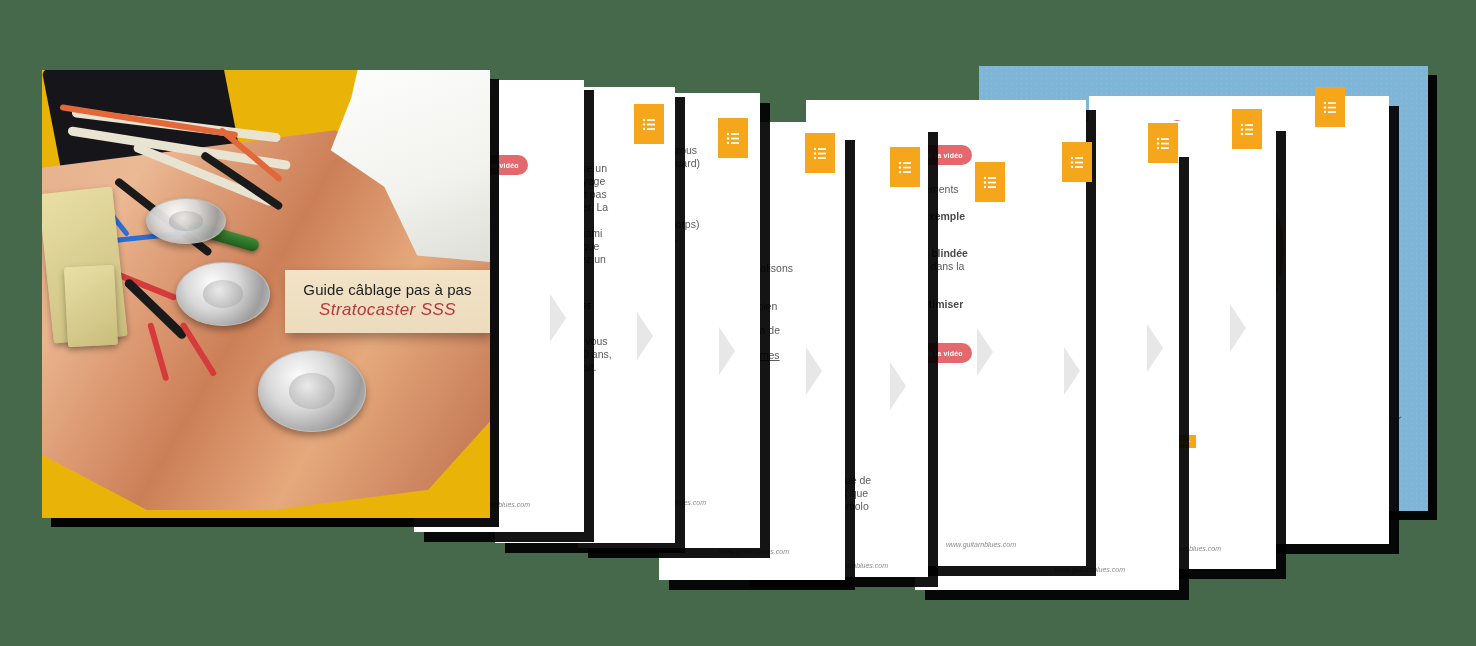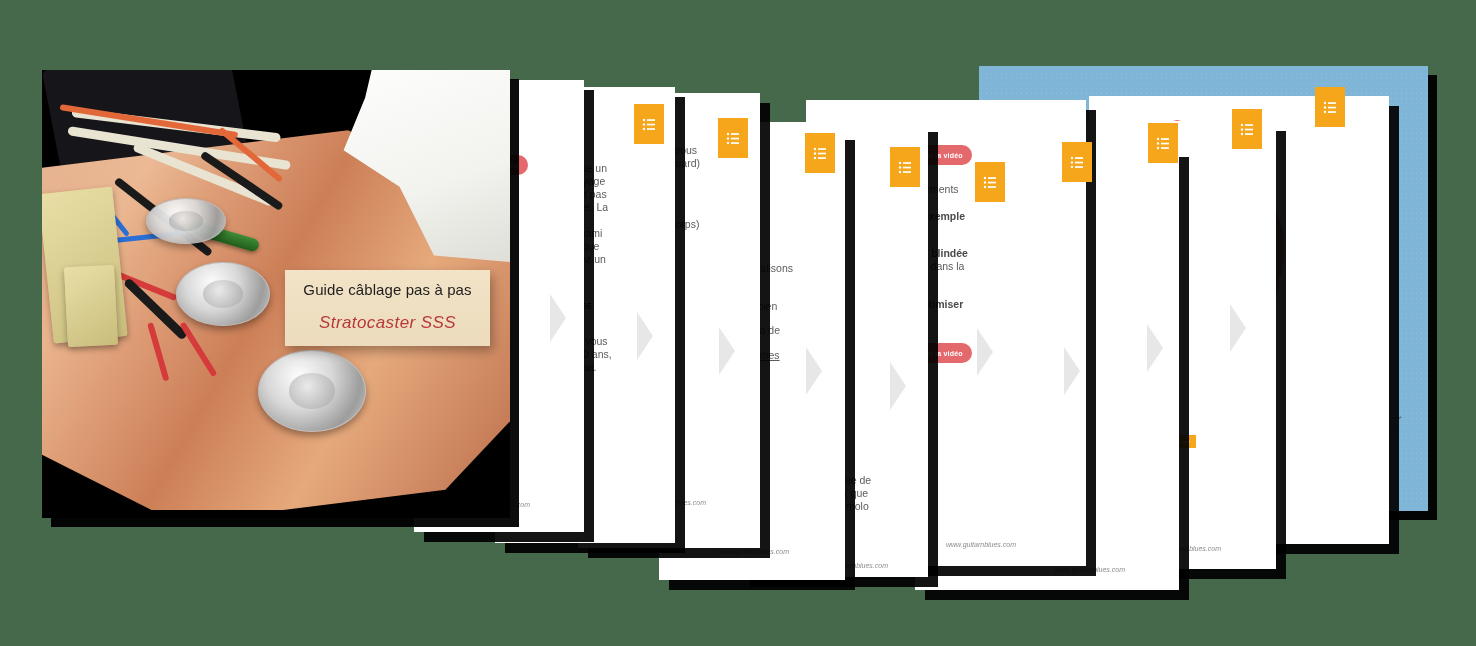--- a/index.html
+++ b/index.html
@@ -12,21 +12,21 @@
   }
   .stage{position:absolute;inset:0;}
 
   
   .page{
     position:absolute;
     background:#ffffff;
     box-shadow:10px 10px 0 0 rgba(0,0,0,0.92);
     overflow:hidden;
   }
-  .page.cover{background:#000000;box-shadow:9px 9px 0 0 rgba(0,0,0,0.95);padding-left:20px;}
+  .page.cover{background:#eab308;box-shadow:9px 9px 0 0 rgba(0,0,0,0.95);}
   .page.endblue{background:#7fb5d6;box-shadow:9px 9px 0 0 rgba(0,0,0,0.95);}
 
   
   .endblue .tex{
     position:absolute;inset:0;
     background-image:radial-gradient(rgba(255,255,255,.30) 0.7px, transparent 0.8px);
     background-size:5px 5px;
     opacity:.5;
   }
 
@@ -156,21 +156,21 @@
   }
   .titlecard{
     position:absolute;
     background:linear-gradient(180deg,#f3e3c7 0%,#ecdcbd 100%);
     box-shadow:3px 5px 10px rgba(0,0,0,.30);
     padding:11px 16px 13px 16px;
     box-sizing:border-box;
     text-align:center;
   }
   .t1{font-size:15px;color:#1e1e1e;white-space:nowrap;letter-spacing:.1px;}
-  .t2{font-size:17px;color:#b8373a;font-style:italic;white-space:nowrap;margin-top:15px;letter-spacing:.4px;}
+  .t2{font-size:17px;color:#b8373a;font-style:italic;white-space:nowrap;margin-top:2px;letter-spacing:.4px;}
 
   
   .gbody{position:absolute;}
   .sig{position:absolute;opacity:.55;}
   .spiral{position:absolute;opacity:.25;}
   .knob{position:absolute;opacity:.35;}
 </style>
 </head>
 <body>
 

